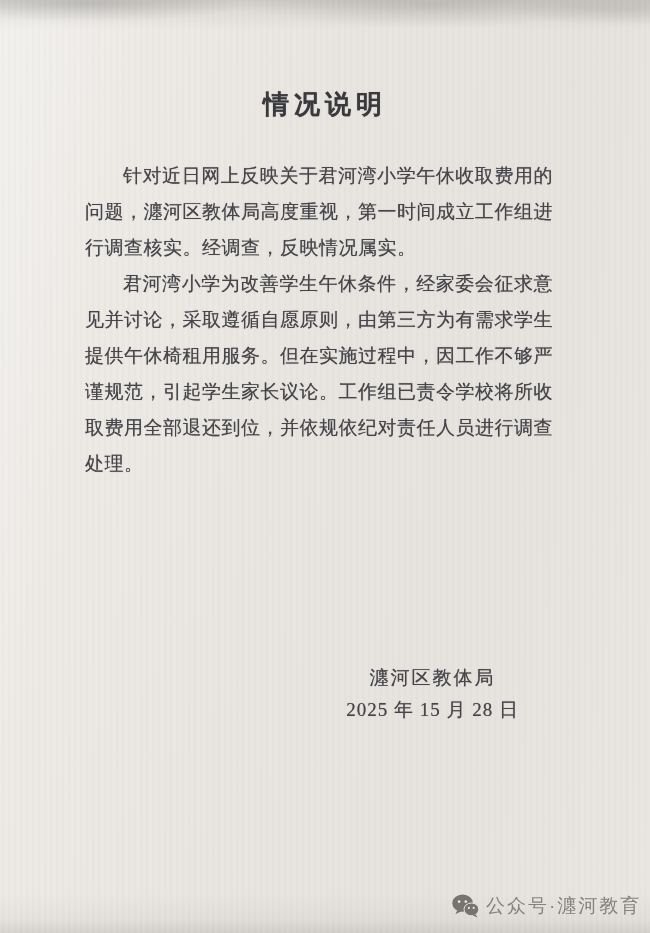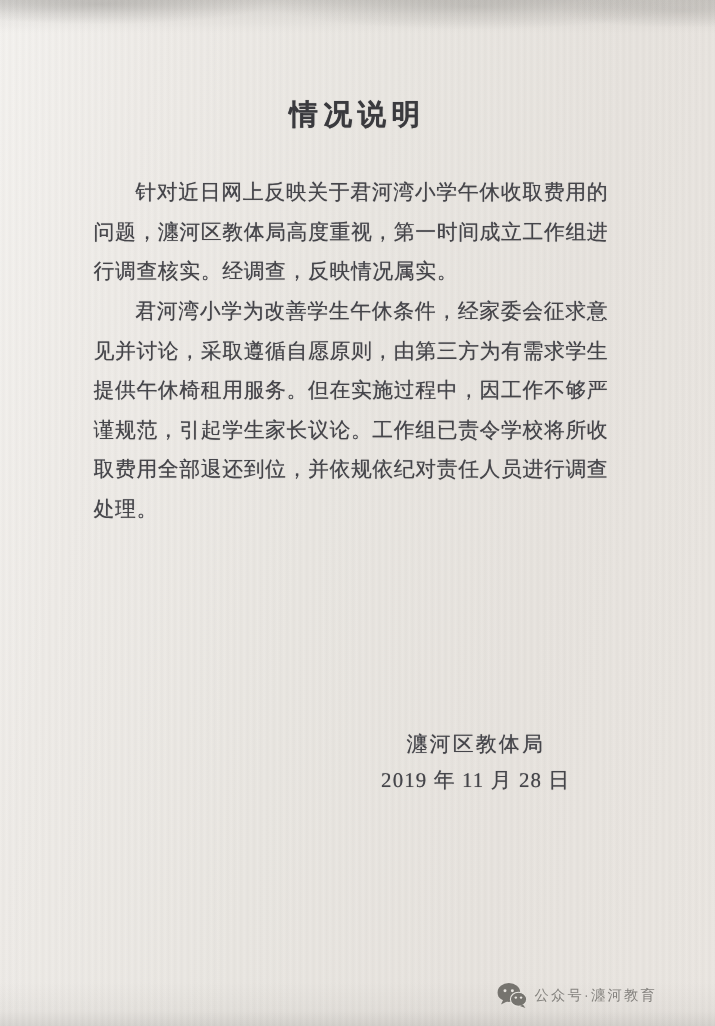--- a/index.html
+++ b/index.html
@@ -106,42 +106,42 @@
     gap: 7px;
     z-index: 2;
     color: #7c7a76;
   }
   .watermark-icon {
     width: 27px;
     height: 24px;
     flex: 0 0 auto;
   }
   .watermark-label {
-    font-size: 13px;
+    font-size: 19px;
     letter-spacing: 2px;
     color: #83817d;
     color: #84827e;
     font-family: "Liberation Sans", "DejaVu Sans", sans-serif;
   }
 </style>
 </head>
 <body>
 
 <div class="paper">
 
   <h1 class="doc-title">情况说明</h1>
 
   <div class="doc-body">
     <p>针对近日网上反映关于君河湾小学午休收取费用的问题，瀍河区教体局高度重视，第一时间成立工作组进行调查核实。经调查，反映情况属实。</p>
     <p>君河湾小学为改善学生午休条件，经家委会征求意见并讨论，采取遵循自愿原则，由第三方为有需求学生提供午休椅租用服务。但在实施过程中，因工作不够严谨规范，引起学生家长议论。工作组已责令学校将所收取费用全部退还到位，并依规依纪对责任人员进行调查处理。</p>
   </div>
 
   <div class="signature-block">
     <div class="signature-org">瀍河区教体局</div>
-    <div class="signature-date">2019 年 11 月 28 日</div>
+    <div class="signature-date">2025 年 15 月 28 日</div>
   </div>
 
   <div class="watermark">
     <svg class="watermark-icon" viewBox="0 0 27 24" xmlns="http://www.w3.org/2000/svg" aria-hidden="true">
 
       <ellipse cx="10.6" cy="9.2" rx="10.3" ry="8.6" fill="#76746f"></ellipse>
       <path d="M5.6 15.6 L3.4 20.2 L9.4 17.2 Z" fill="#76746f"></path>
       <circle cx="7.1" cy="7.6" r="1.35" fill="#e9e6e1"></circle>
       <circle cx="13.8" cy="7.6" r="1.35" fill="#e9e6e1"></circle>
 

